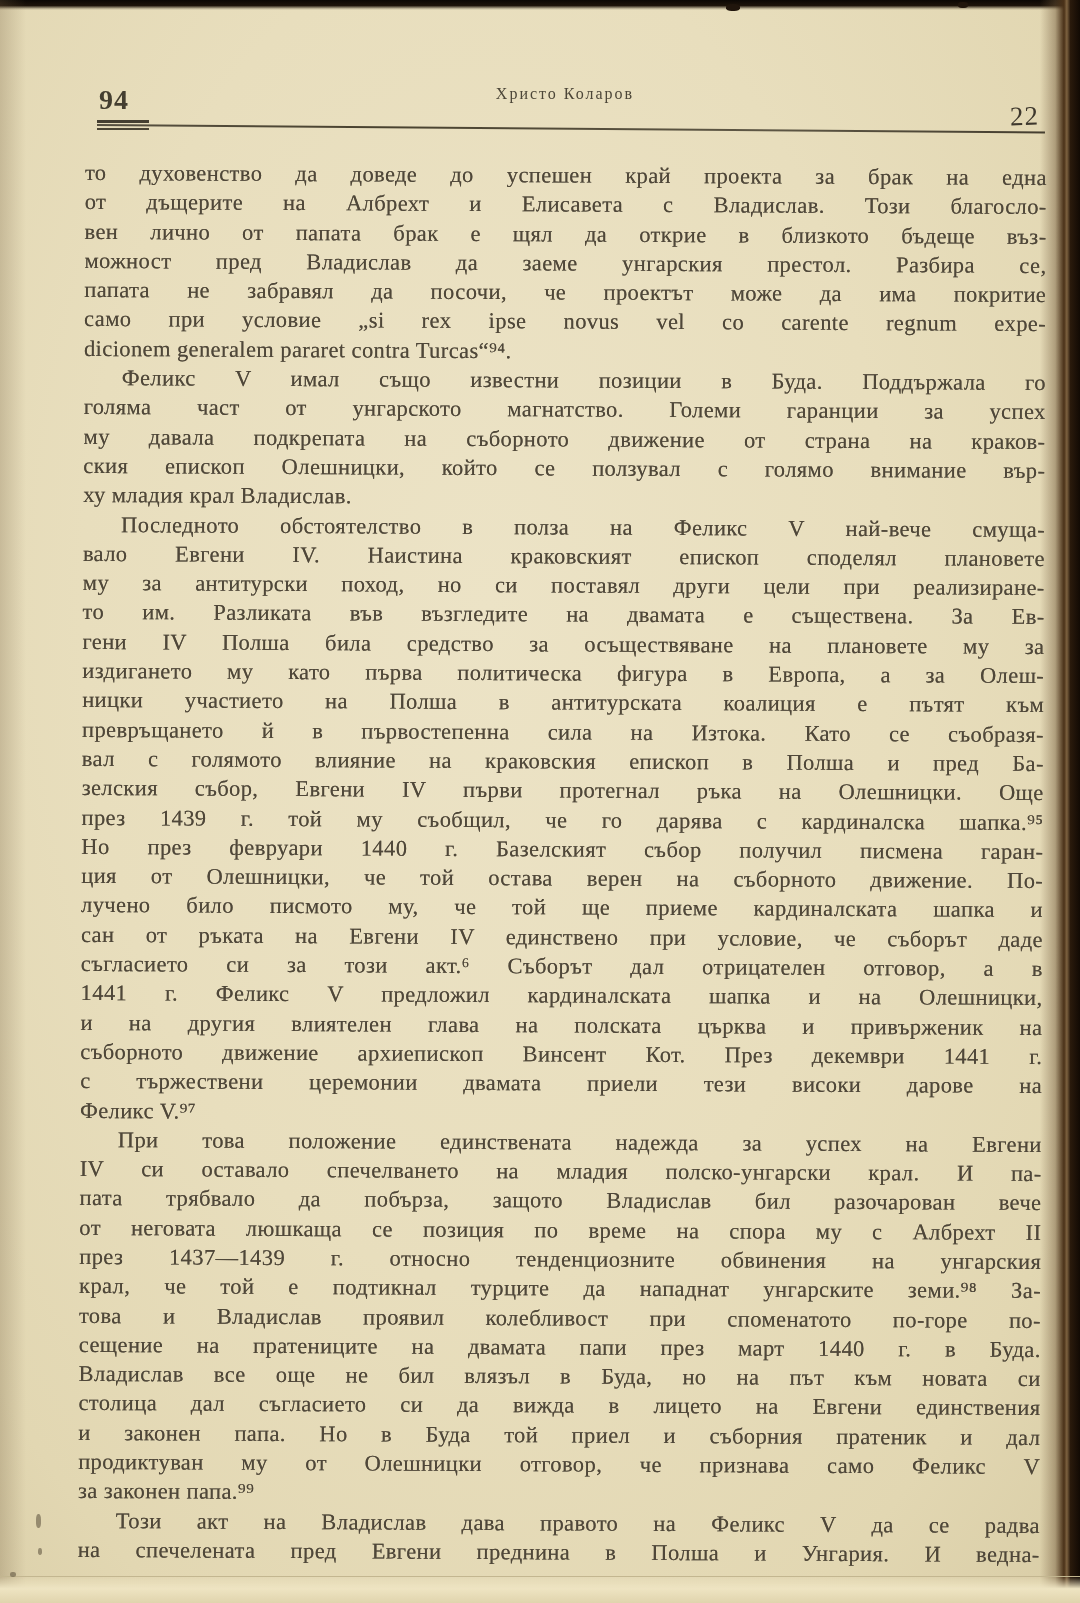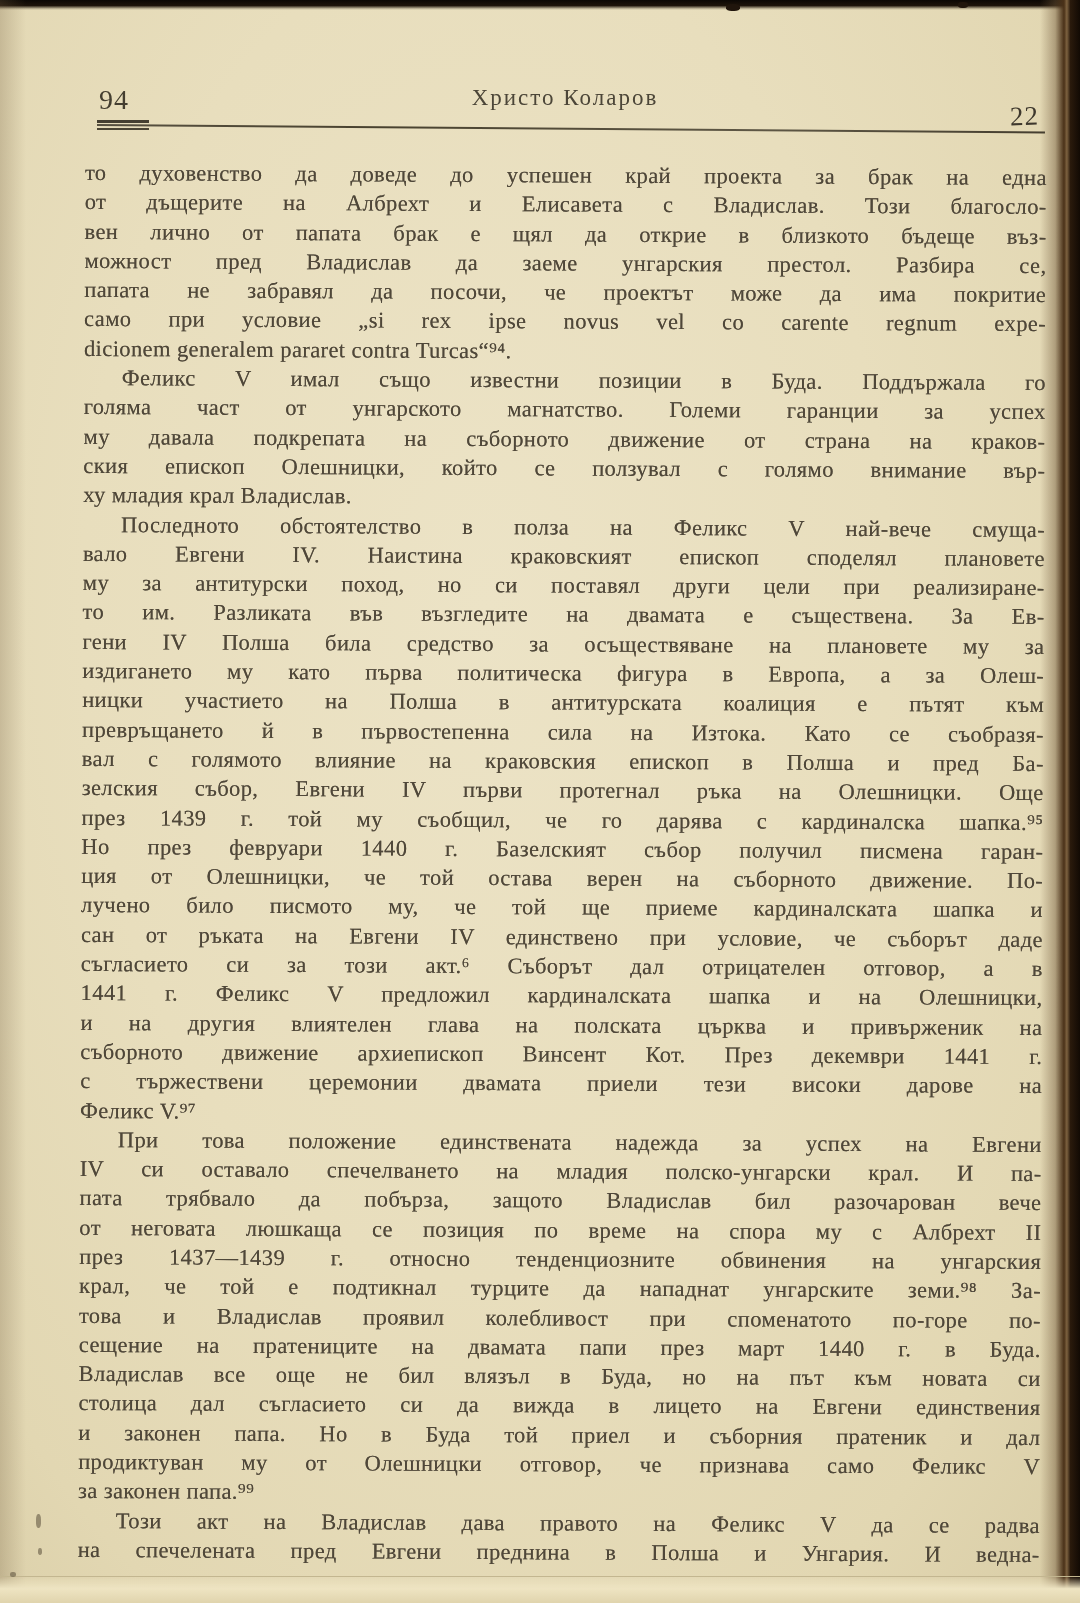--- a/index.html
+++ b/index.html
@@ -24,29 +24,29 @@
     background: linear-gradient(to bottom, rgba(238,228,194,0) 0%, #eee4c2 45%, #e0d4ad 100%);
   }
   .left-vignette {
     position:absolute; top:0; left:0; width:26px; height:1603px;
     background: linear-gradient(to right, rgba(120,100,70,0.28), rgba(120,100,70,0));
   }
 
   
   .pgnum {
     position:absolute; left:99px; top:84px;
-    font-size:28px; font-weight:normal; color:#443e30; letter-spacing:1px;
+    font-size:28px; font-weight:bold; color:#443e30; letter-spacing:1px;
   }
   .pg-underline {
     position:absolute; left:97px; top:120px; width:52px; height:5px;
     border-top:3px solid #453f31; border-bottom:2px solid #4a4434;
   }
   .running-title {
     position:absolute; left:85px; top:85px; width:960px;
-    text-align:center; font-size:23px; color:#4c4638; letter-spacing:2px;
+    text-align:center; font-size:16px; color:#4c4638; letter-spacing:2px;
   }
   .corner-num {
     position:absolute; left:1010px; top:101px;
     font-size:27px; color:#3e382d; letter-spacing:1px; transform:rotate(-2deg);
   }
   .rule {
     position:absolute; left:97px; top:124px; width:948px; height:2px;
     background: linear-gradient(to right, #575040, #49422f 30%, #5e5745 70%, #453e2f);
     transform: rotate(0.45deg); transform-origin:left center;
   }

